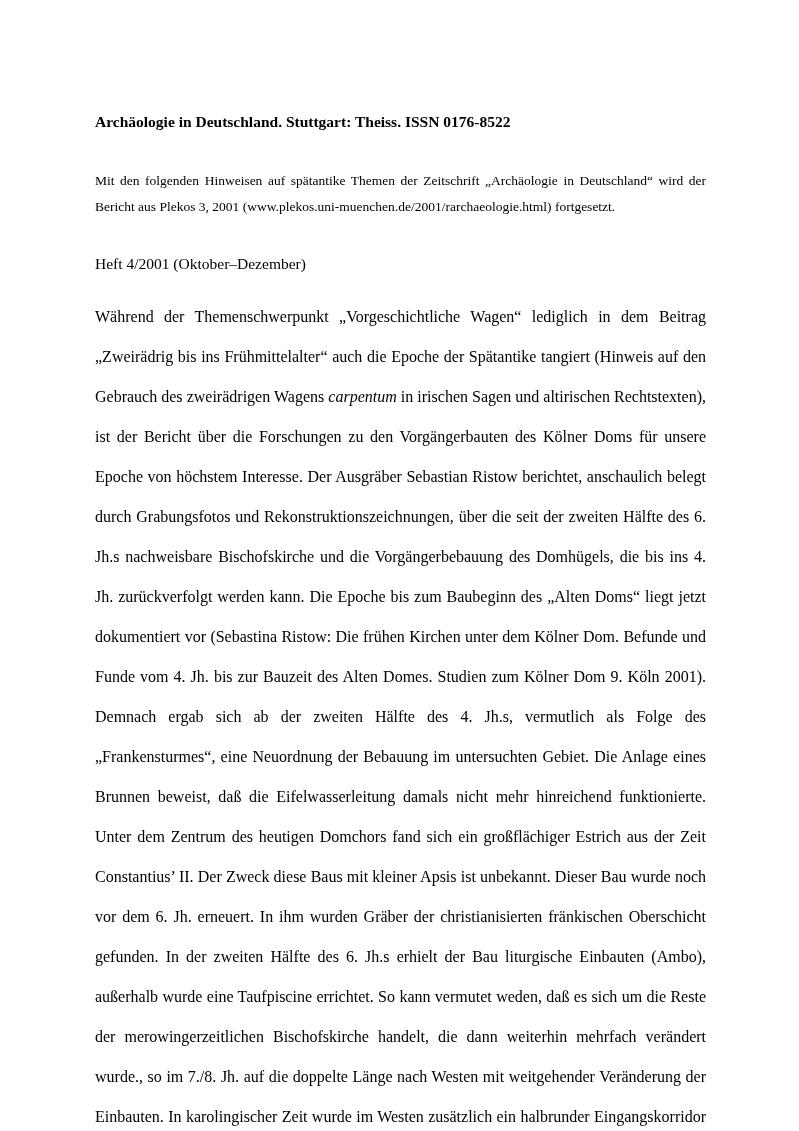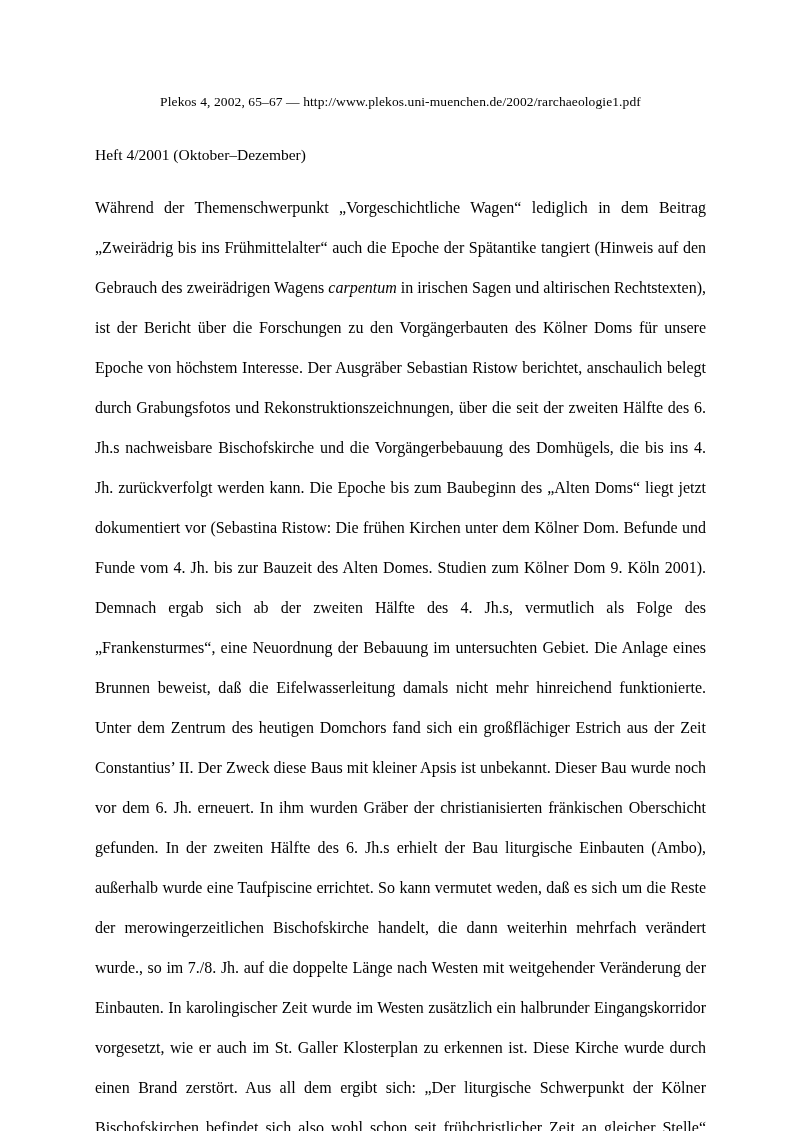--- a/index.html
+++ b/index.html
@@ -52,22 +52,23 @@
   .italic-term {
     font-style: italic;
   }
 </style>
 </head>
 <body>
 
 <div class="page">
   <div class="content">
 
-    <div class="citation-header">Plekos 4, 2002, 65–67 — http://www.plekos.uni-muenchen.de/2002/rarchaeologie1.pdf</div>
 
+    <div class="doc-title">Archäologie in Deutschland. Stuttgart: Theiss. ISSN 0176-8522</div>
 
+    <p class="intro-paragraph">Mit den folgenden Hinweisen auf spätantike Themen der Zeitschrift „Archäologie in Deutschland“ wird der Bericht aus Plekos 3, 2001 (www.plekos.uni-muenchen.de/2001/rarchaeologie.html) fortgesetzt.</p>
 
     <div class="section-heading">Heft 4/2001 (Oktober–Dezember)</div>
 
     <p class="body-paragraph"><span>Während der Themenschwerpunkt „Vorgeschichtliche Wagen“ lediglich in dem Beitrag „Zweirädrig bis ins Frühmittelalter“ auch die Epoche der Spätantike tangiert (Hinweis auf den Gebrauch des zweirädrigen Wagens </span><span class="italic-term">carpentum</span><span> in irischen Sagen und altirischen Rechtstexten), ist der Bericht über die Forschungen zu den Vorgängerbauten des Kölner Doms für unsere Epoche von höchstem Interesse. Der Ausgräber Sebastian Ristow berichtet, anschaulich belegt durch Grabungsfotos und Rekonstruktionszeichnungen, über die seit der zweiten Hälfte des 6. Jh.s nachweisbare Bischofskirche und die Vorgängerbebauung des Domhügels, die bis ins 4. Jh. zurückverfolgt werden kann. Die Epoche bis zum Baubeginn des „Alten Doms“ liegt jetzt dokumentiert vor (Sebastina Ristow: Die frühen Kirchen unter dem Kölner Dom. Befunde und Funde vom 4. Jh. bis zur Bauzeit des Alten Domes. Studien zum Kölner Dom 9. Köln 2001). Demnach ergab sich ab der zweiten Hälfte des 4. Jh.s, vermutlich als Folge des „Frankensturmes“, eine Neuordnung der Bebauung im untersuchten Gebiet. Die Anlage eines Brunnen beweist, daß die Eifelwasserleitung damals nicht mehr hinreichend funktionierte. Unter dem Zentrum des heutigen Domchors fand sich ein großflächiger Estrich aus der Zeit Constantius’ II. Der Zweck diese Baus mit kleiner Apsis ist unbekannt. Dieser Bau wurde noch vor dem 6. Jh. erneuert. In ihm wurden Gräber der christianisierten fränkischen Oberschicht gefunden. In der zweiten Hälfte des 6. Jh.s erhielt der Bau liturgische Einbauten (Ambo), außerhalb wurde eine Taufpiscine errichtet. So kann vermutet weden, daß es sich um die Reste der merowingerzeitlichen Bischofskirche handelt, die dann weiterhin mehrfach verändert wurde., so im 7./8. Jh. auf die doppelte Länge nach Westen mit weitgehender Veränderung der Einbauten. In karolingischer Zeit wurde im Westen zusätzlich ein halbrunder Eingangskorridor vorgesetzt, wie er auch im St. Galler Klosterplan zu erkennen ist. Diese Kirche wurde durch einen Brand zerstört. Aus all dem ergibt sich: „Der liturgische Schwerpunkt der Kölner Bischofskirchen befindet sich also wohl schon seit frühchristlicher Zeit an gleicher Stelle“ (11).</span></p>
 
   </div>
 </div>
 
 </body></html>

